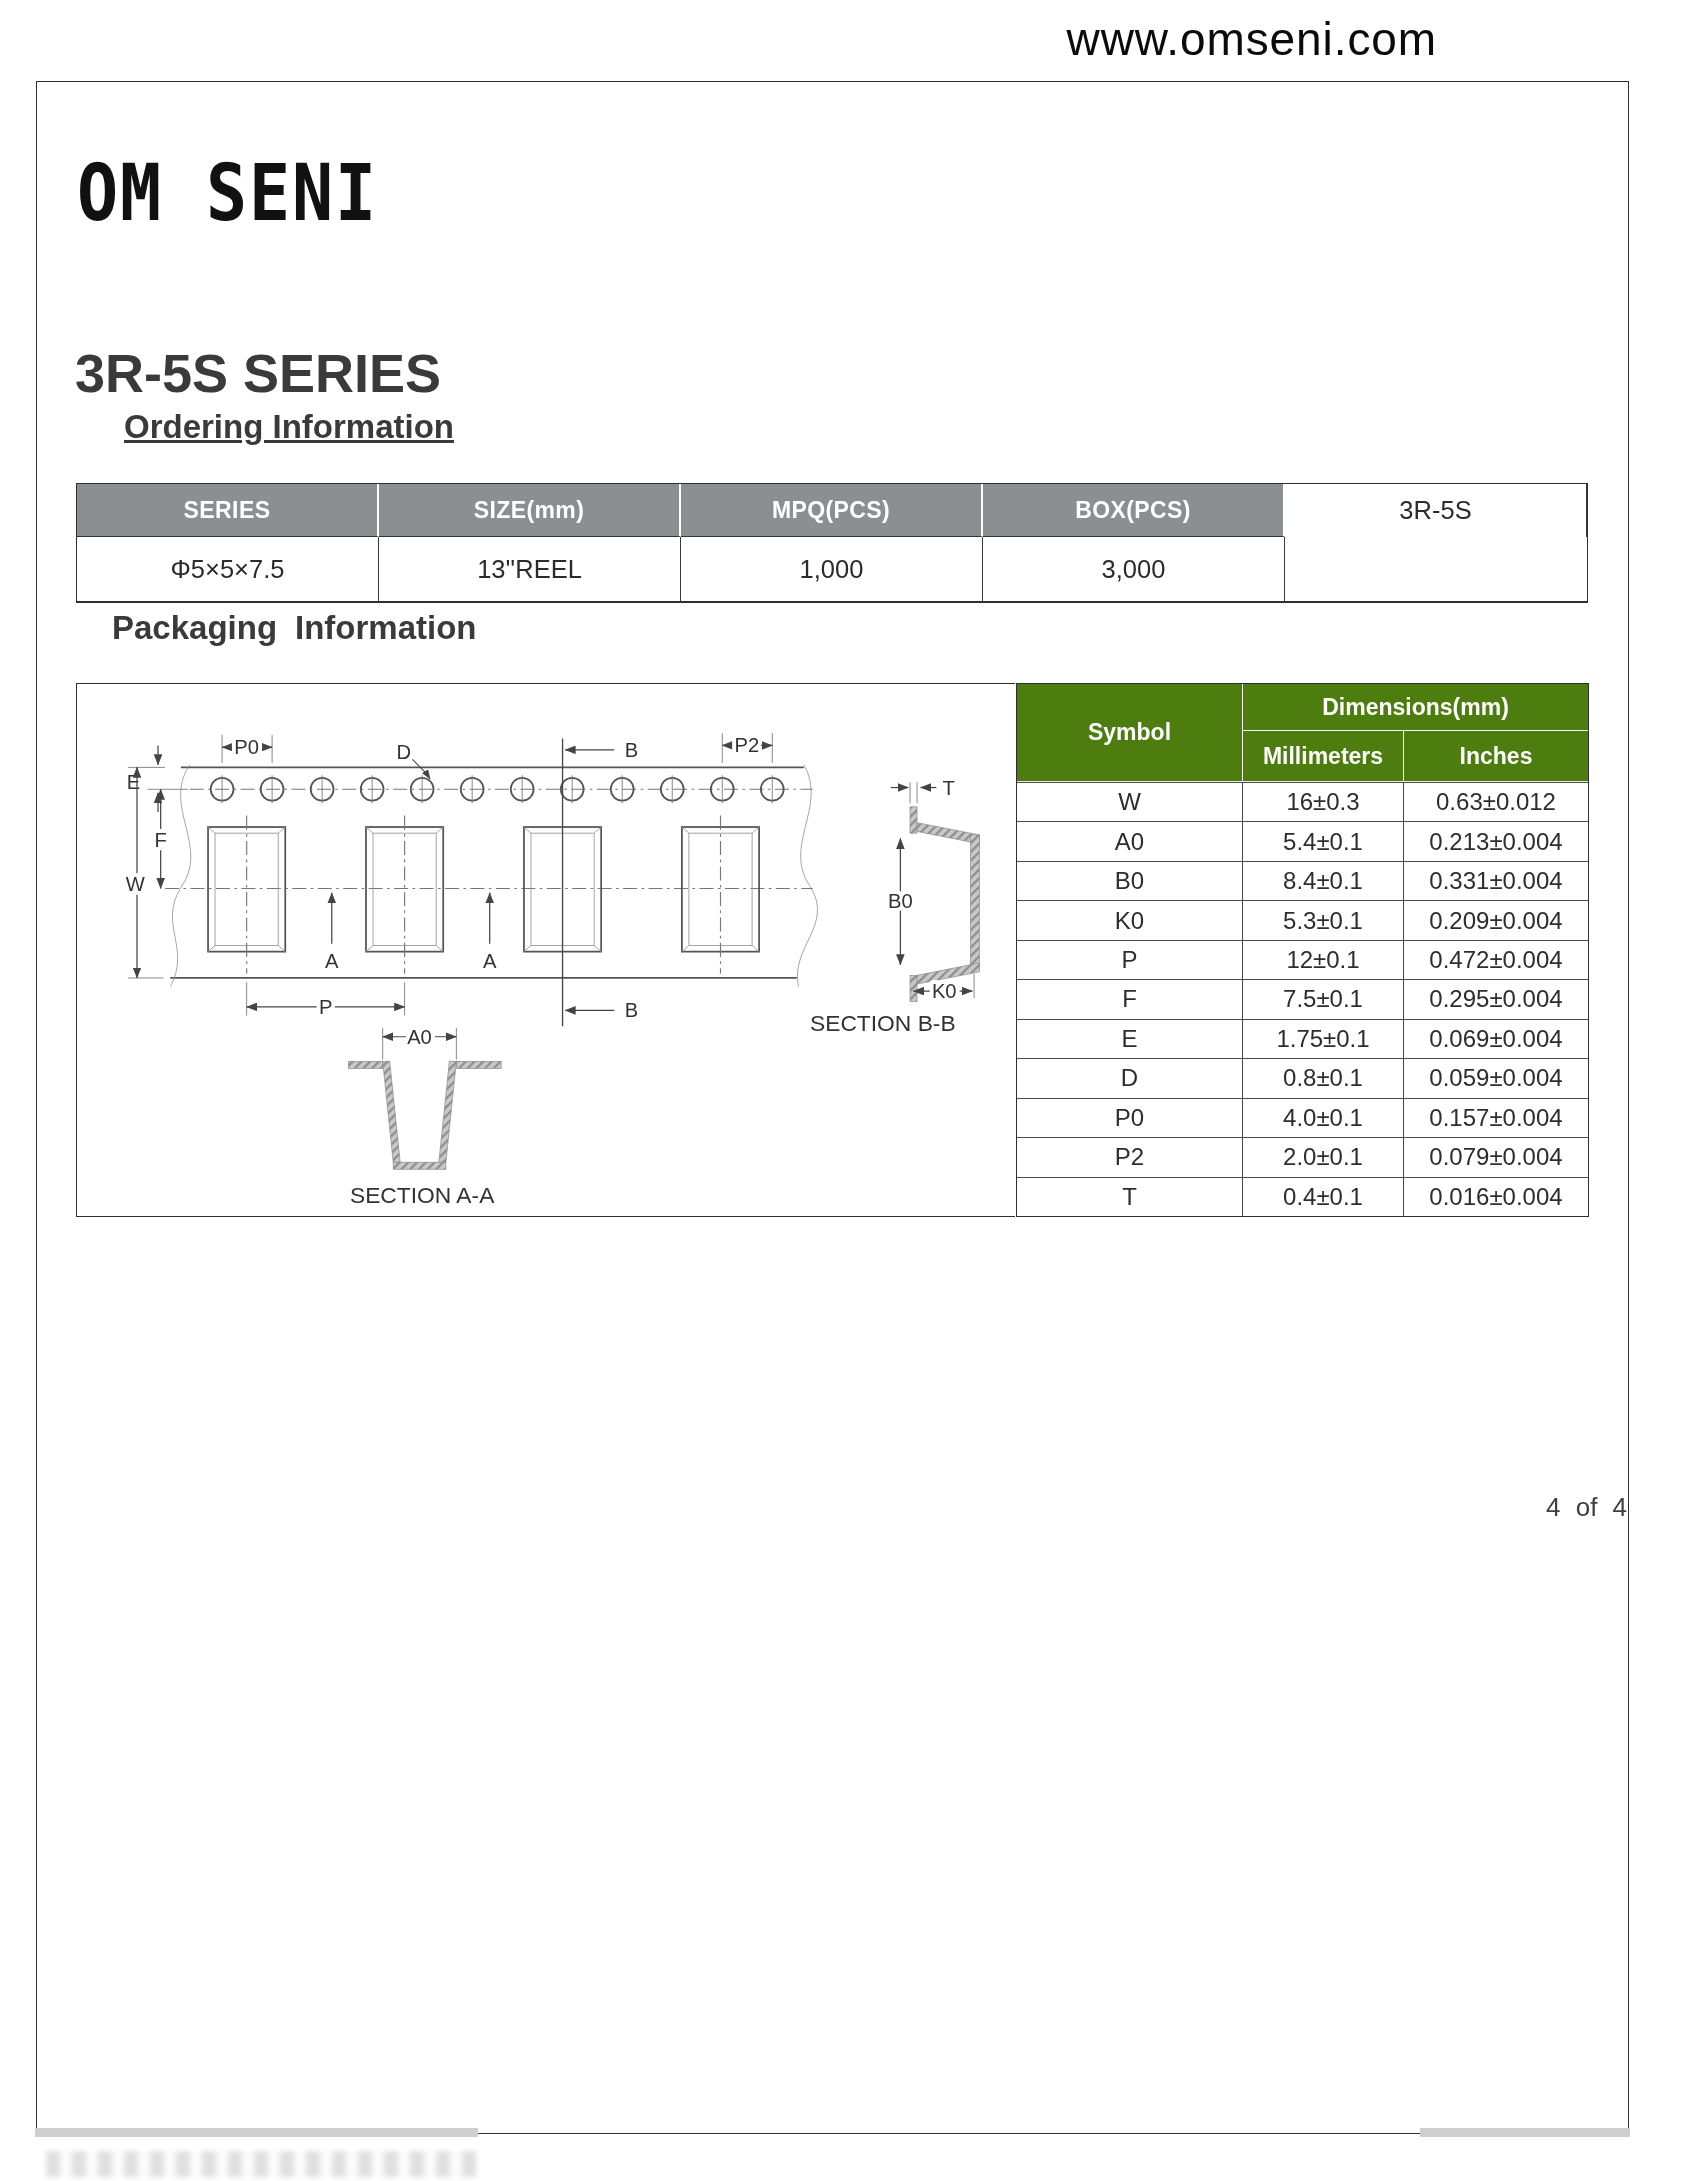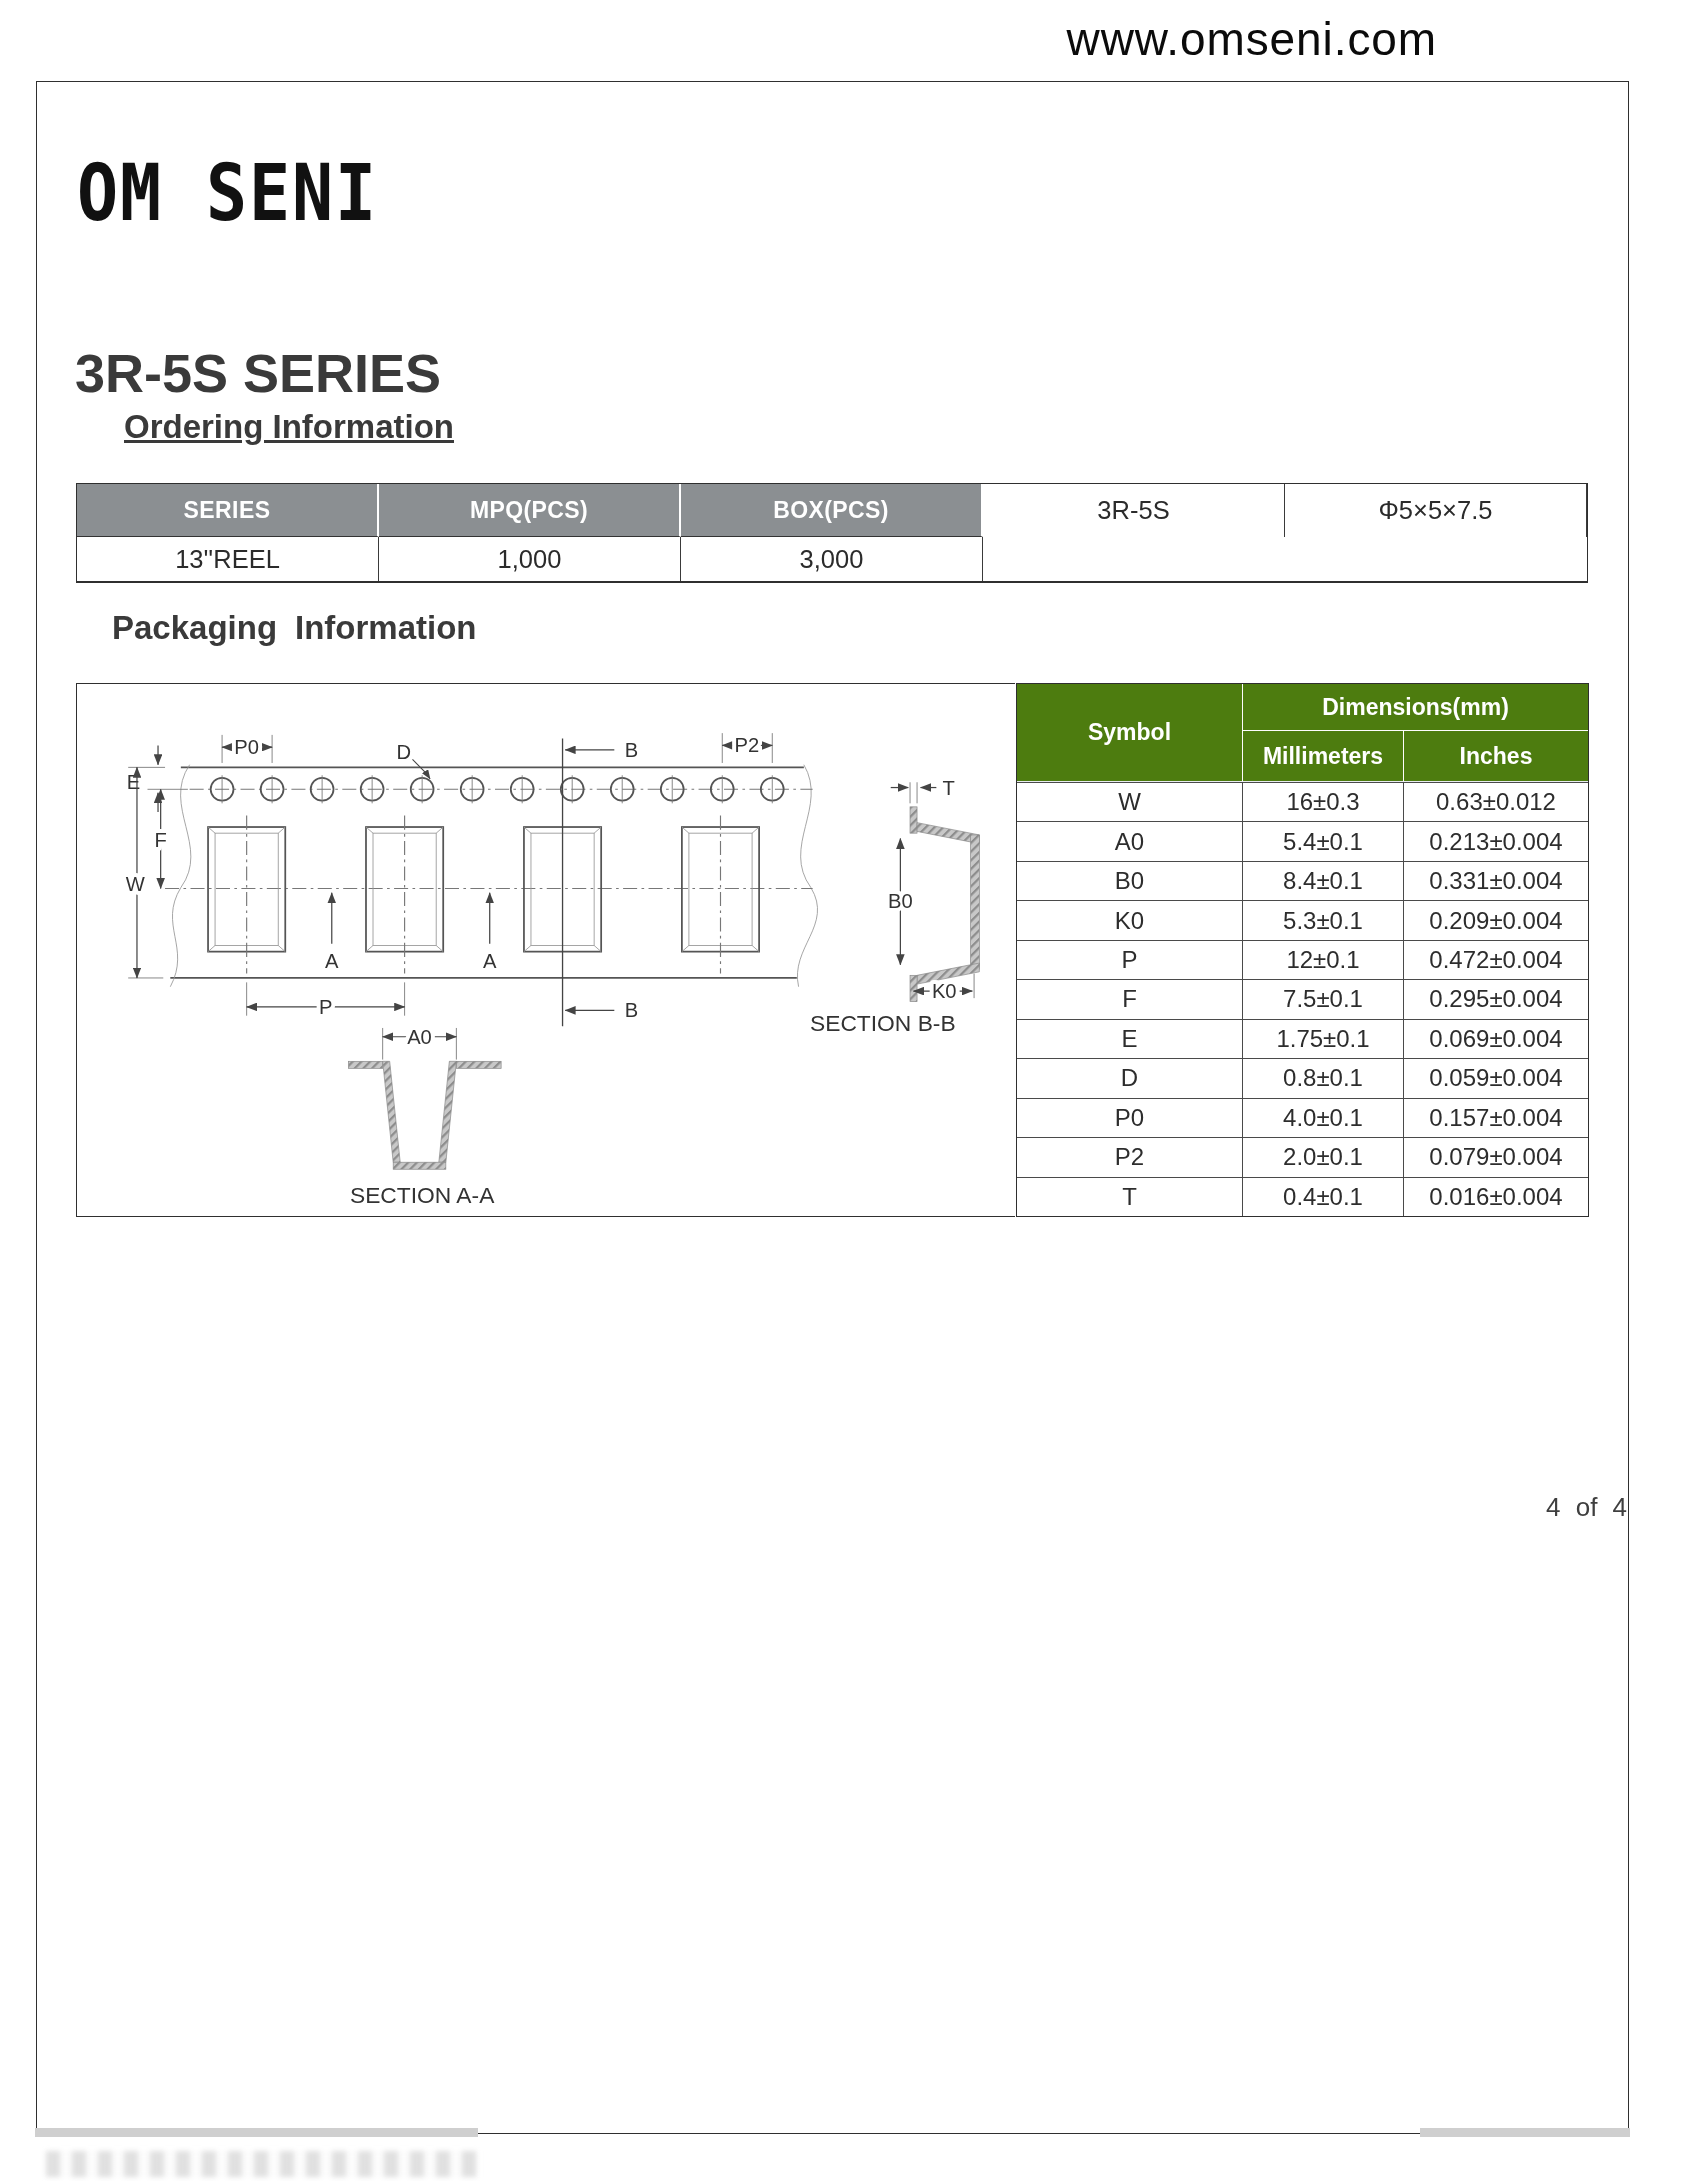--- a/index.html
+++ b/index.html
@@ -15,21 +15,21 @@
   
   .logo { left:77px; top:147px; font-family:"DejaVu Sans Mono", monospace; font-weight:bold; font-size:67px; letter-spacing:1.8px; color:#111; transform:scale(1.02,1.18); transform-origin:left top; white-space:pre; }
 
   
   .series-title { left:75px; top:342px; font-size:54px; font-weight:bold; color:#3a3a3a; letter-spacing:0px; }
   .sec-heading { font-size:33px; font-weight:bold; color:#3a3a3a; }
   .ordering-heading { left:124px; top:408px;text-decoration:underline; }
   .packaging-heading { left:112px; top:609px; word-spacing:8.8px; }
 
   
-  .otable { left:76px; top:483px; width:1512px; height:100px; display:grid; grid-template-columns:repeat(5,1fr); grid-template-rows:53px 1fr; border:1.8px solid #2f2f2f; border-bottom-width:2.6px; box-sizing:border-box; background:#fff; }
+  .otable { left:76px; top:483px; width:1512px; height:120px; display:grid; grid-template-columns:repeat(5,1fr); grid-template-rows:53px 1fr; border:1.8px solid #2f2f2f; border-bottom-width:2.6px; box-sizing:border-box; background:#fff; }
   .ocell { display:flex; align-items:center; justify-content:center; box-sizing:border-box; }
   .oh { background:#8b8f92; color:#fff; font-weight:bold; font-size:23px; border-right:2.6px solid #fff; border-bottom:1.8px solid #333; letter-spacing:0.4px; }
   .oh:nth-child(5) { border-right:none; }
   .od { font-size:25.5px; color:#2b2b2b; border-right:1.8px solid #3a3a3a; }
   .od:nth-child(10) { border-right:none; }
 
   
   .ptable { left:1016px; top:683px; width:573px; height:534px; display:grid; grid-template-columns:226px 161px 1fr; grid-template-rows:47px 51px repeat(11,1fr); border:1.8px solid #2f2f2f; box-sizing:border-box; background:#fff; grid-auto-flow:row; }
   .pc { display:flex; align-items:center; justify-content:center; box-sizing:border-box; }
   .phc { background:#4d7c0f; color:#fff; font-weight:bold; font-size:23px; }
@@ -74,20 +74,21 @@
 
 <div class="abs page-frame"></div>
 
 <div class="abs logo">OM SENI</div>
 
 <div class="abs series-title">3R-5S SERIES</div>
 <div class="abs sec-heading ordering-heading">Ordering Information</div>
 
 <div class="abs otable">
   <div class="ocell oh">SERIES</div>
+  <div class="ocell oh">SIZE(mm)</div>
   <div class="ocell oh">MPQ(PCS)</div>
   <div class="ocell oh">BOX(PCS)</div>
   <div class="ocell od">3R-5S</div>
   <div class="ocell od">Φ5×5×7.5</div>
   <div class="ocell od">13''REEL</div>
   <div class="ocell od">1,000</div>
   <div class="ocell od">3,000</div>
 </div>
 
 <div class="abs sec-heading packaging-heading">Packaging Information</div>

